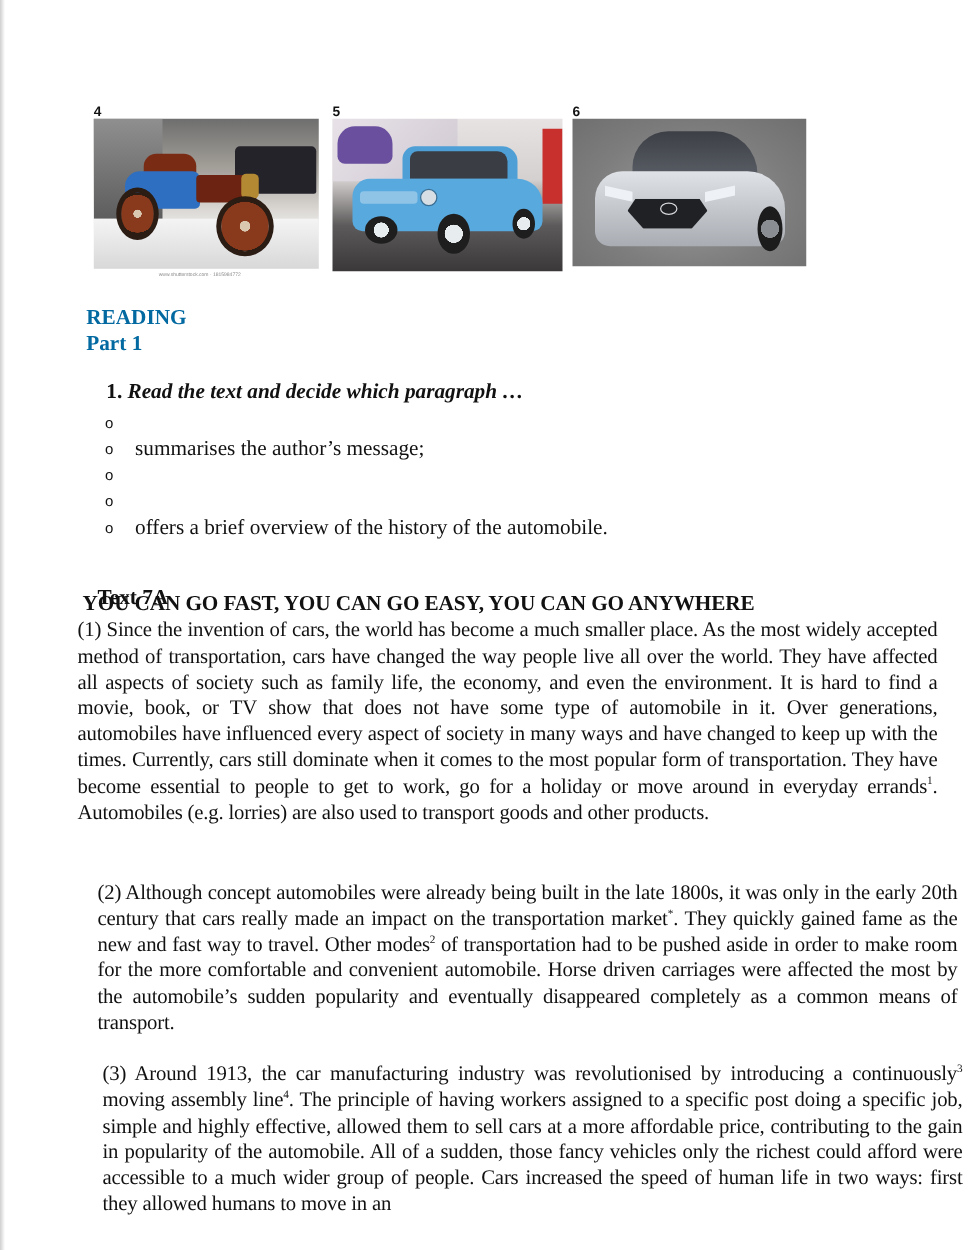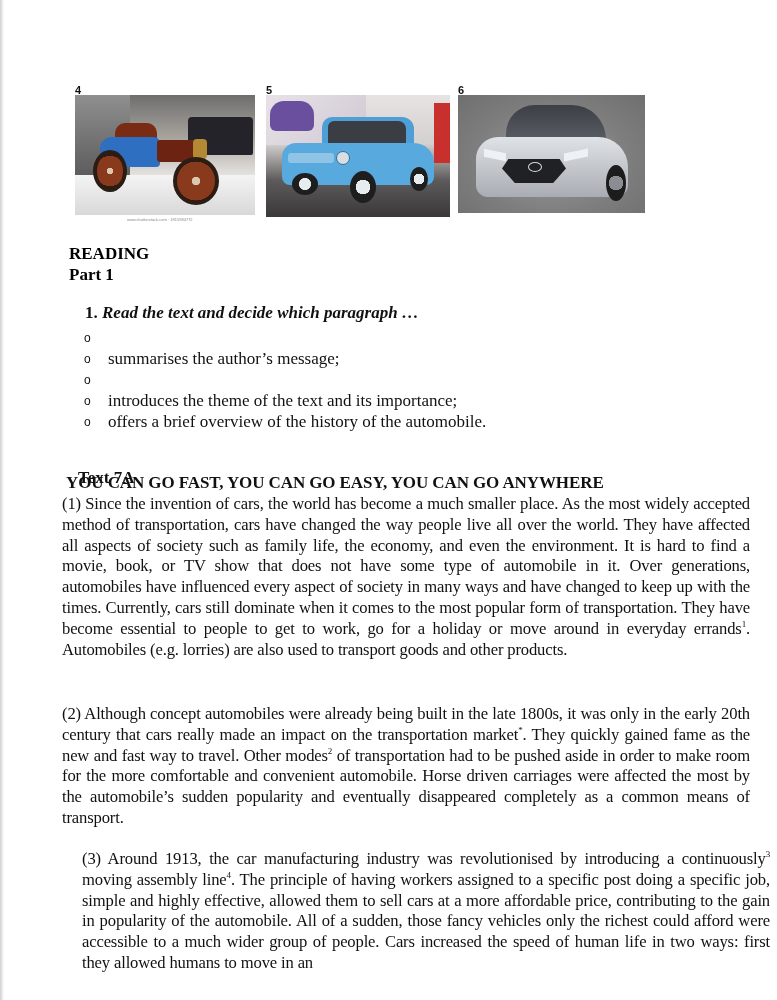--- a/index.html
+++ b/index.html
@@ -82,21 +82,21 @@
     .p6 .grille { position:absolute; left:44px; top:64px; width:64px; height:24px; background:#1f2124; clip-path: polygon(10% 0,90% 0,100% 40%,80% 100%,20% 100%,0 40%); }
     .p6 .logo { position:absolute; left:70px; top:67px; width:12px; height:8px; border-radius:50%; border:1px solid #d6d8db; }
     .p6 .lamp-l { position:absolute; left:26px; top:56px; width:22px; height:8px; background:#eef2f6; transform: skewY(12deg); }
     .p6 .lamp-r { position:absolute; left:106px; top:56px; width:24px; height:8px; background:#eef2f6; transform: skewY(-12deg); }
     .p6 .tire { position:absolute; left:148px; top:70px; width:20px; height:36px; border-radius:50%; background: radial-gradient(circle,#8a8d92 0 35%,#1c1c1c 36%); }
 
     
     .heading-red {
       position: absolute;
       left: 69px;
-      color: #000000;
+      color: #0369a1;
       font-weight: bold;
       font-size: 17px;
       line-height: 20px;
       margin: 0;
     }
     .task {
       position: absolute;
       left: 69px;
       top: 287px;
       font-size: 17px;
@@ -221,30 +221,30 @@
 
 <p class="task">
   <span>1.</span>
   <span class="italic">Read the text and decide which paragraph …</span>
 </p>
 
 <ul class="options">
   <li><span class="bullet">o</span></li>
   <li><span class="bullet">o</span><span>summarises the author’s message;</span></li>
   <li><span class="bullet">o</span></li>
-  <li><span class="bullet">o</span><span>introduces the theme of the text and its importance;</span></li>
+  <li><span class="bullet">o</span></li>
   <li><span class="bullet">o</span><span>offers a brief overview of the history of the automobile.</span></li>
 </ul>
 
 <p class="text-label">Text 7A</p>
 <p class="text-title">YOU CAN GO FAST, YOU CAN GO EASY, YOU CAN GO ANYWHERE</p>
 
 <p class="para" style="top:494px;">
   <span>(1) Since the invention of cars, the world has become a much smaller place. As the most widely accepted method of transportation, cars have changed the way people live all over the world. They have affected all aspects of society such as family life, the economy, and even the environment. It is hard to find a movie, book, or TV show that does not have some type of automobile in it. Over generations, automobiles have influenced every aspect of society in many ways and have changed to keep up with the times. Currently, cars still dominate when it comes to the most popular form of transportation. They have become essential to people to get to work, go for a holiday or move around in everyday errands</span><sup>1</sup><span>. Automobiles (e.g. lorries) are also used to transport goods and other products.</span>
 </p>
 
-<p class="para" style="top:704px;">
+<p class="para" style="top:704px;margin-left:16px;">
   <span>(2) Although concept automobiles were already being built in the late 1800s, it was only in the early 20th century that cars really made an impact on the transportation market</span><sup>*</sup><span>. They quickly gained fame as the new and fast way to travel. Other modes</span><sup>2</sup><span> of transportation had to be pushed aside in order to make room for the more comfortable and convenient automobile. Horse driven carriages were affected the most by the automobile’s sudden popularity and eventually disappeared completely as a common means of transport.</span>
 </p>
 
 <p class="para" style="top:849px;margin-left:20px;">
   <span>(3) Around 1913, the car manufacturing industry was revolutionised by introducing a continuously</span><sup>3</sup><span> moving assembly line</span><sup>4</sup><span>. The principle of having workers assigned to a specific post doing a specific job, simple and highly effective, allowed them to sell cars at a more affordable price, contributing to the gain in popularity of the automobile. All of a sudden, those fancy vehicles only the richest could afford were accessible to a much wider group of people. Cars increased the speed of human life in two ways: first they allowed humans to move in an</span>
 </p>
 
 </body></html>

